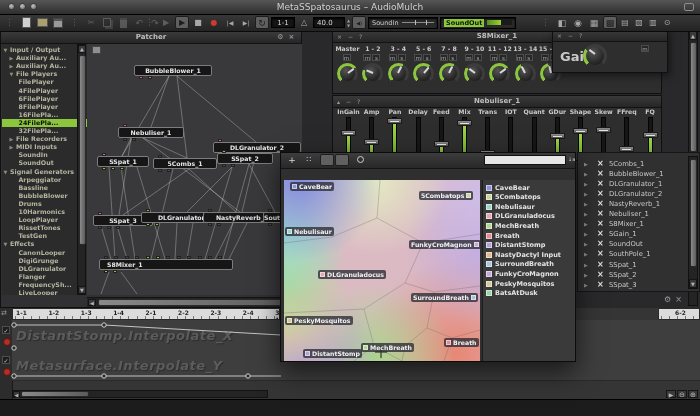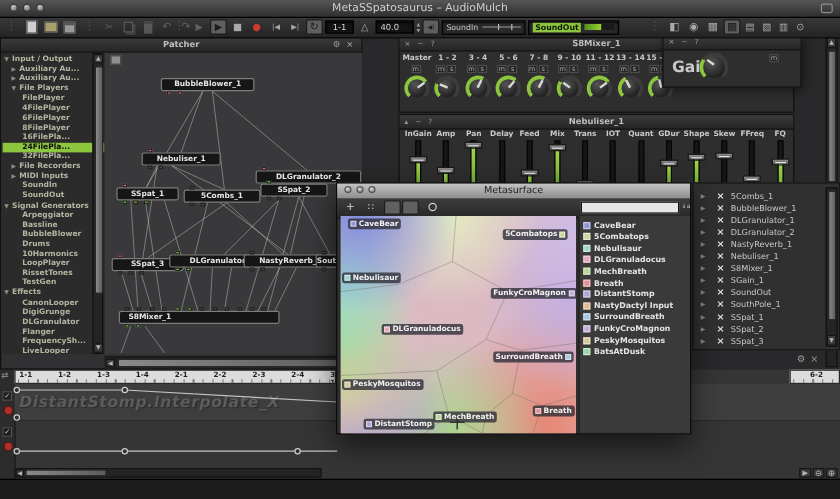--- a/index.html
+++ b/index.html
@@ -506,20 +506,23 @@
       <span style="left: 197.4px;">2-3</span>
       <span style="left: 229.8px;">2-4</span>
       <span style="left: 262.2px;">3-1</span>
     </div>
   <div class="abs ruler" style="left:658px;top:0;width:42px;height:12px">
     <span style="left:16px">6-2</span>
   </div>
   <div class="abs" style="left:12px;top:12px;width:688px;height:30px;background:#3e3e3e;border-bottom:1px solid #2a2a2a">
     <div class="lane-name" style="left:4px;top:8px">DistantStomp.Interpolate_X</div>
   </div>
+  <div class="abs" style="left:12px;top:42px;width:688px;height:30px;background:#3e3e3e;border-bottom:1px solid #2a2a2a">
+    <div class="lane-name" style="left:4px;top:8px">Metasurface.Interpolate_Y</div>
+  </div>
   <svg id="env-svg" style="left:0;top:0" width="700" height="91">
       <line x1="14" y1="17" x2="104" y2="17" stroke="#c4c4c4" stroke-width="1"></line>
       <line x1="104" y1="17" x2="281" y2="27" stroke="#c4c4c4" stroke-width="1"></line>
       <line x1="14" y1="68" x2="281" y2="68" stroke="#c4c4c4" stroke-width="1"></line>
       <circle cx="14" cy="17" r="2.2" fill="#2e2e2e" stroke="#cfcfcf" stroke-width="1"></circle>
       <circle cx="104" cy="17" r="2.2" fill="#2e2e2e" stroke="#cfcfcf" stroke-width="1"></circle>
       <circle cx="14" cy="40" r="2.2" fill="#2e2e2e" stroke="#cfcfcf" stroke-width="1"></circle>
       <circle cx="14" cy="68" r="2.2" fill="#2e2e2e" stroke="#cfcfcf" stroke-width="1"></circle>
       <circle cx="104" cy="68" r="2.2" fill="#2e2e2e" stroke="#cfcfcf" stroke-width="1"></circle>
       <circle cx="248" cy="68" r="2.2" fill="#2e2e2e" stroke="#cfcfcf" stroke-width="1"></circle>
@@ -579,26 +582,20 @@
     <div class="ctr-row" style="left: 6px; top: 126.6px; font-size: 5px; color: rgb(138, 138, 138);">▶</div>
     <div class="ctr-row" style="left: 19px; top: 126.6px; font-weight: bold; color: rgb(226, 226, 226); font-size: 8px;">×</div>
     <div class="ctr-row" style="left: 31px; top: 126.6px;">SSpat_3</div>
   </div>
 <div class="abs" style="left:664px;top:295px;display:flex;gap:4px;z-index:6">
   <span style="font-size:8px;color:#9a9a9a">⚙</span>
   <span style="font-size:8px;color:#9a9a9a">×</span>
 </div>
 
 <div class="abs ms-win">
-  <div class="ms-title">
-    <div class="ms-tl" style="left:6px"></div>
-    <div class="ms-tl" style="left:16px"></div>
-    <div class="ms-tl" style="left:26px"></div>
-    <span>Metasurface</span>
-  </div>
   <div class="ms-toolbar">
     <div class="msbtn" style="left:4px">+</div>
     <div class="msbtn" style="left:21px;font-size:8px">∷</div>
     <div class="msbtn pressed icon-lines" style="left:39px"></div>
     <div class="msbtn pressed icon-lines" style="left:54px"></div>
     <div class="msbtn" style="left:72px;font-size:8px"><span style="display:inline-block;width:7px;height:7px;border:1px solid #cfcfcf;border-radius:50%;box-sizing:border-box;margin-top:2px"></span></div>
     <input class="abs" style="left: 203px; top: 2px; width: 82px; height: 10px; background: rgb(230, 230, 230); border: 1px solid rgb(17, 17, 17); font-size: 6px; padding: 0px 2px; box-sizing: border-box;">
     <div class="abs" style="left:287px;top:3px;font-size:5px;color:#cfcfcf">↓a</div>
   </div>
   <div class="surface" id="surface">

